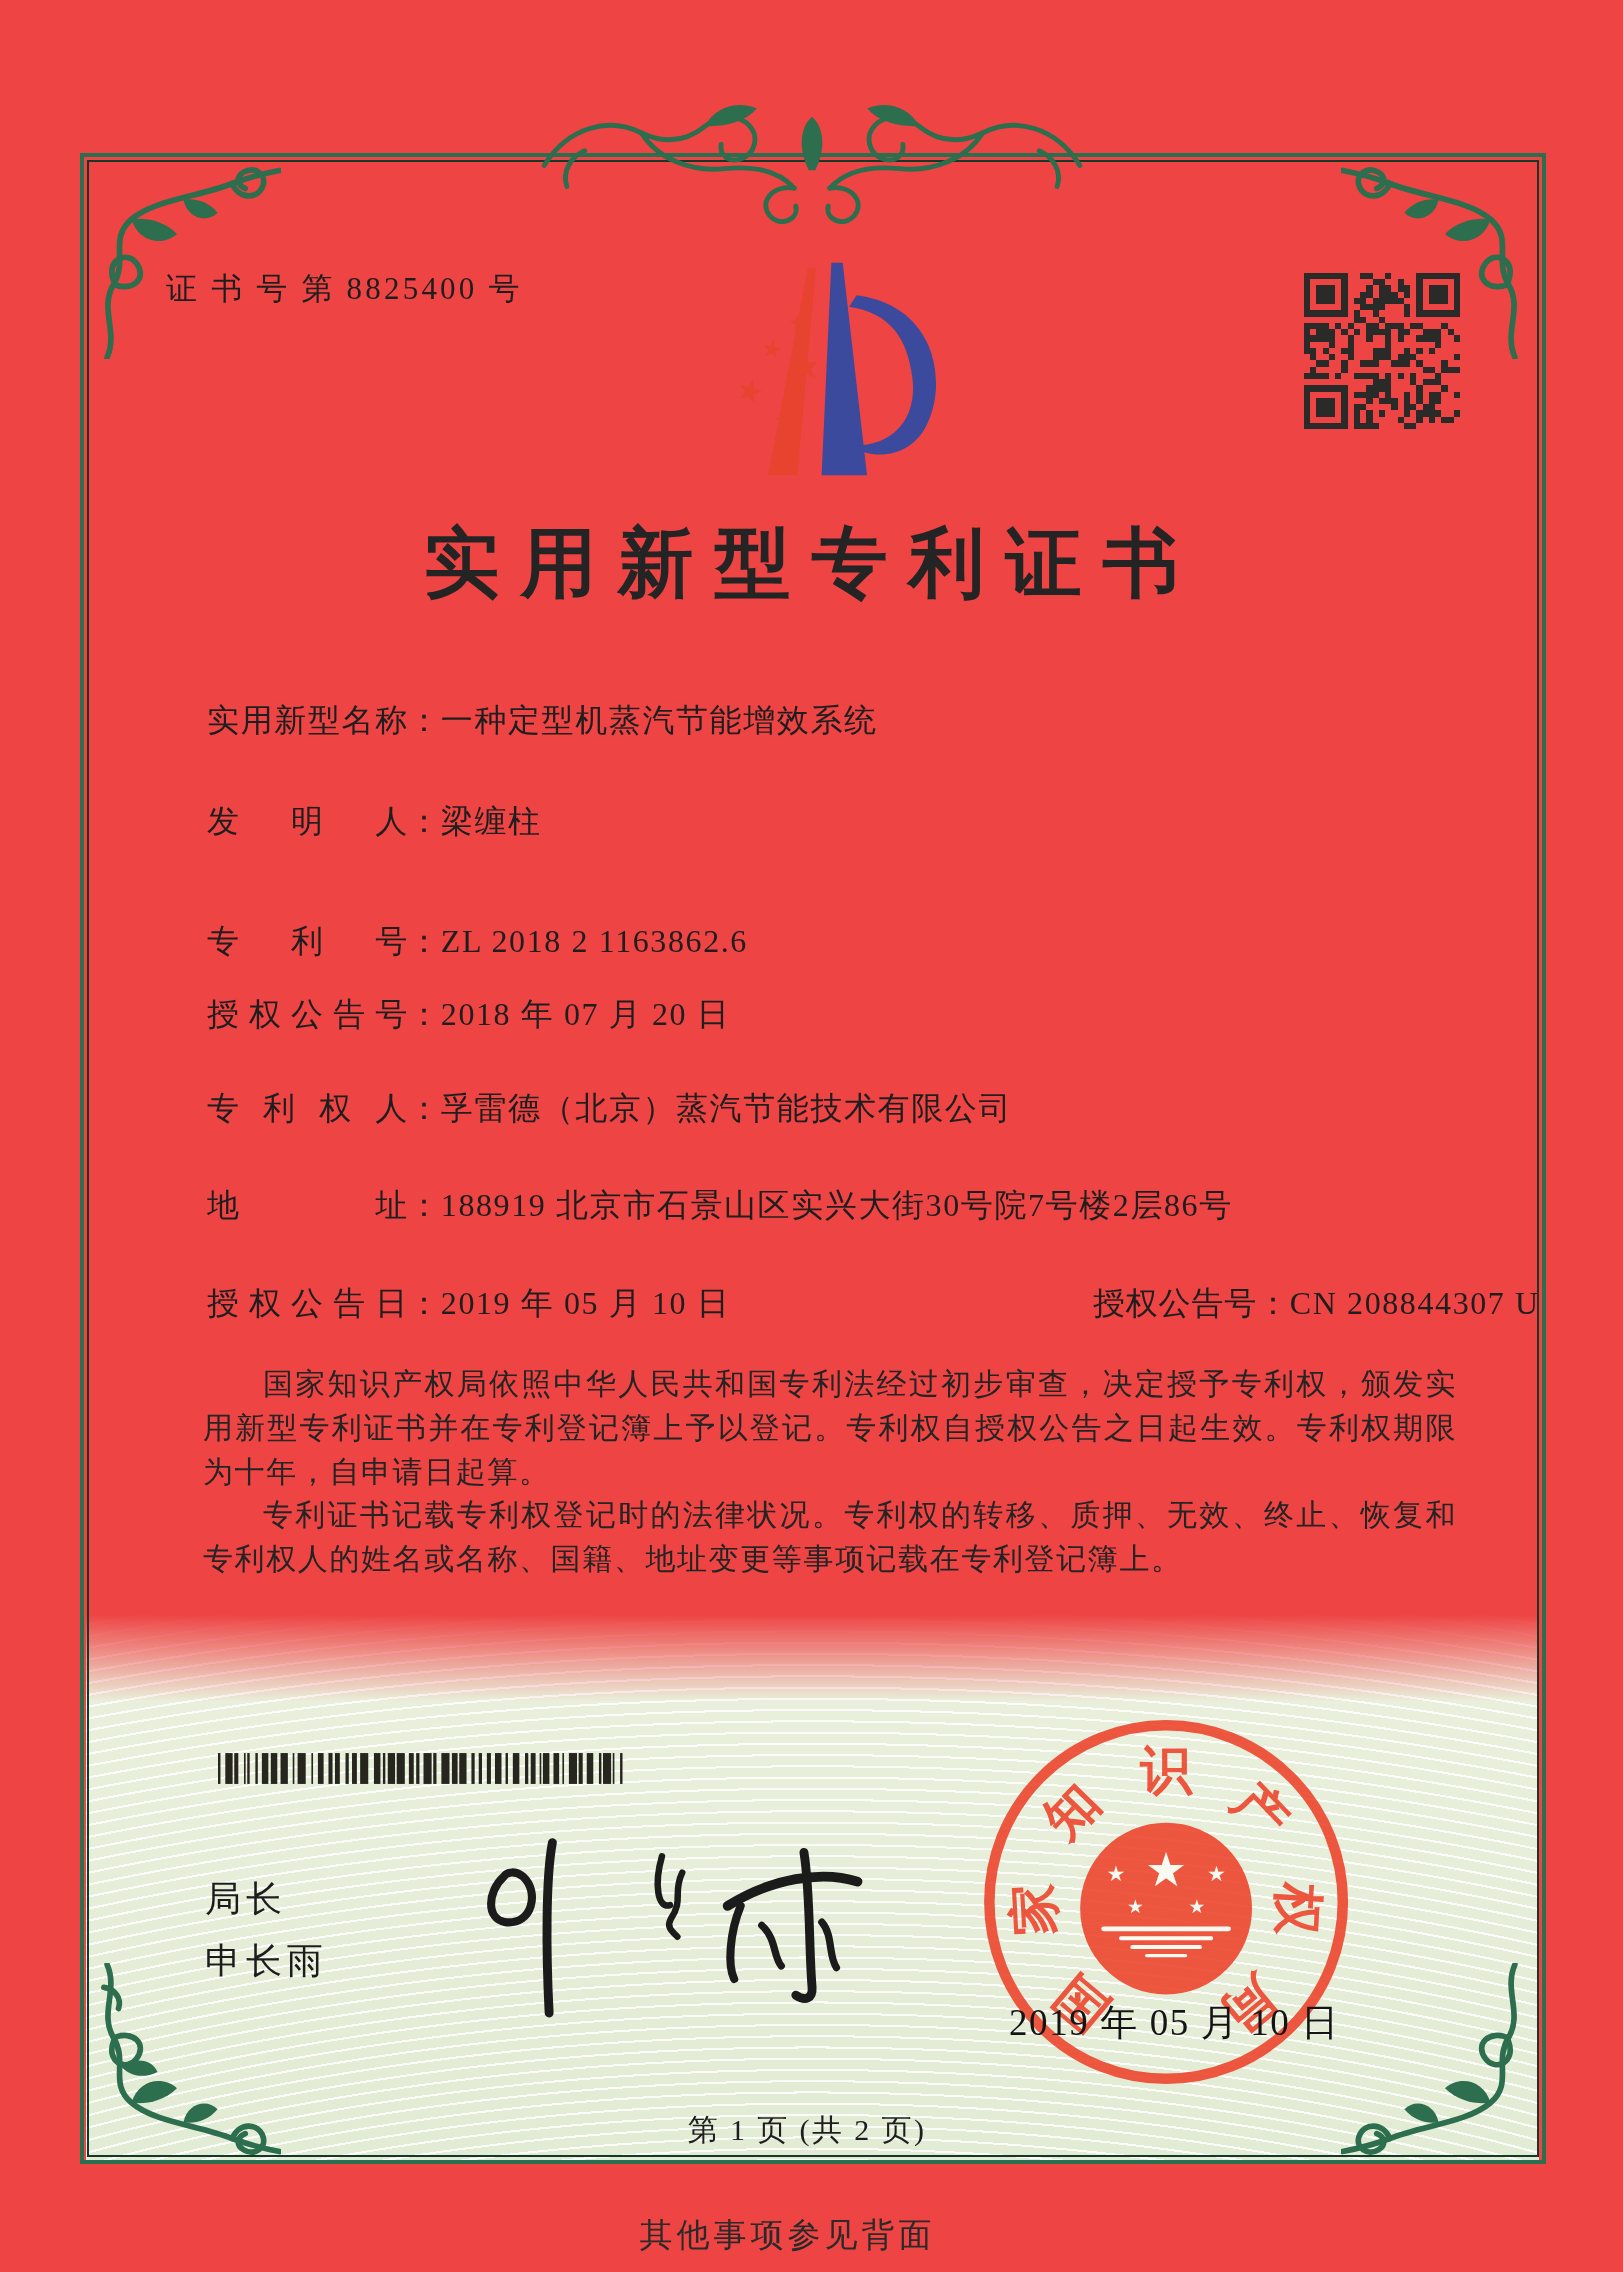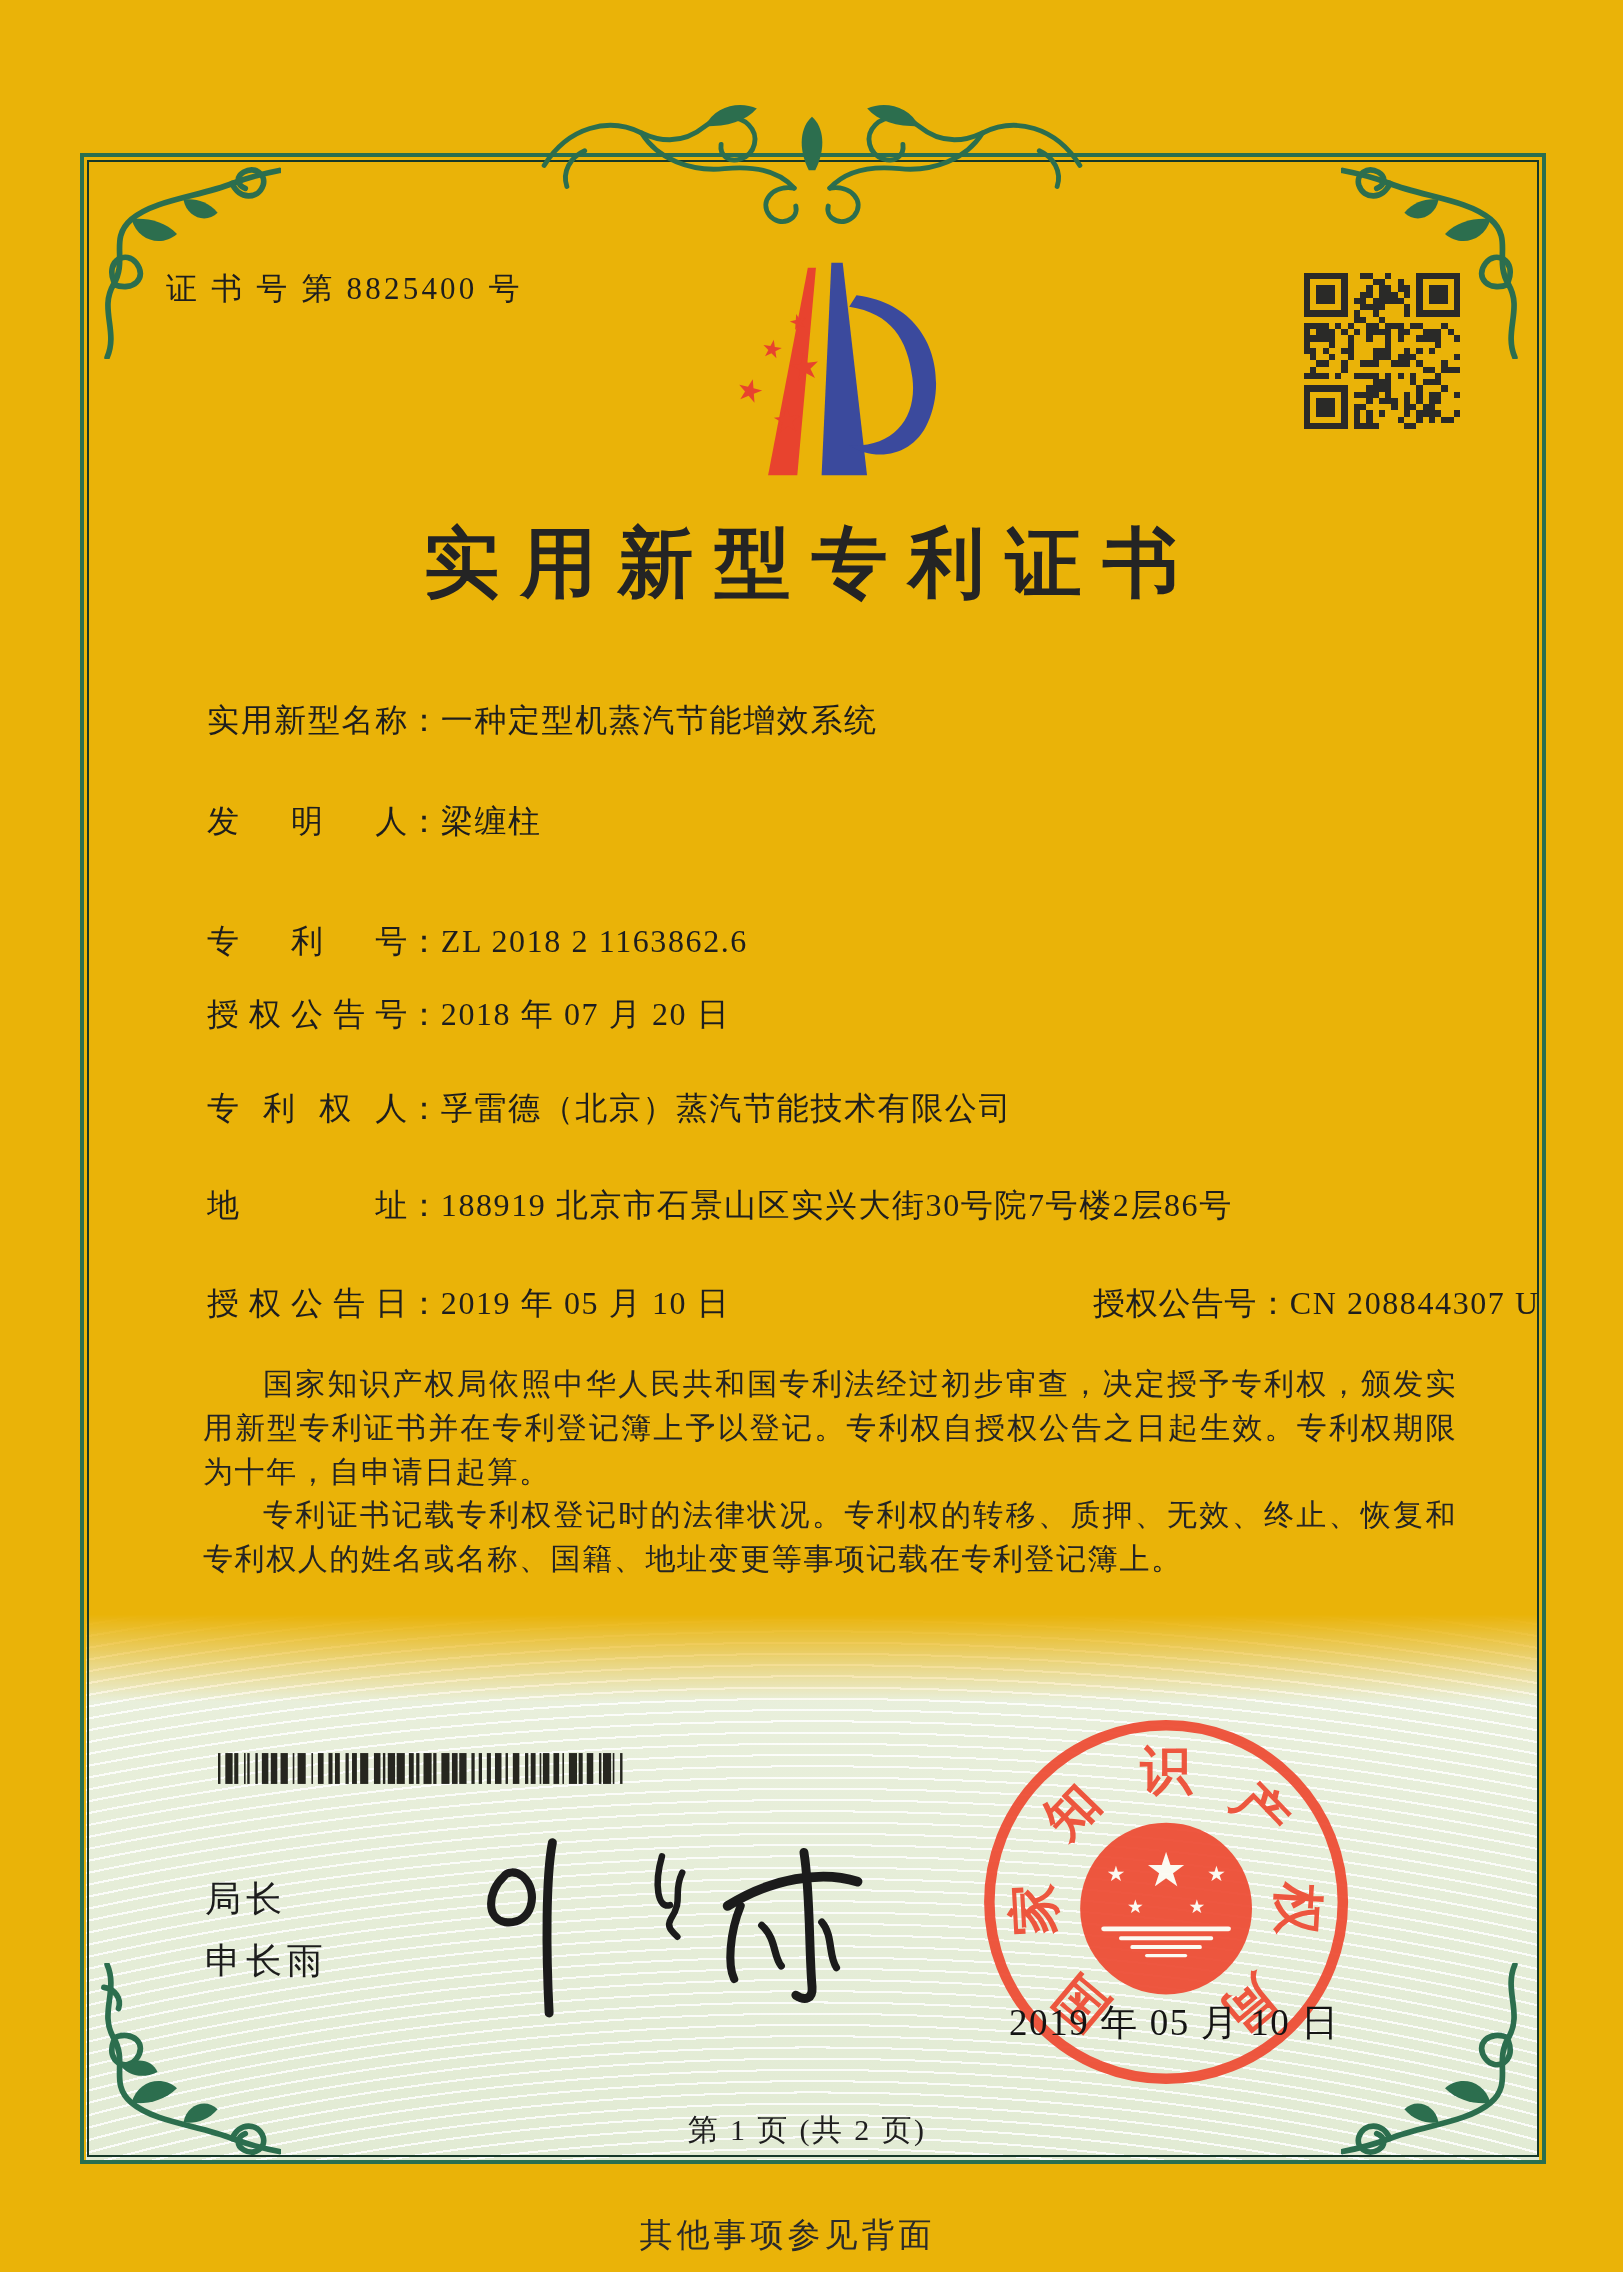--- a/index.html
+++ b/index.html
@@ -1,16 +1,16 @@
 <!DOCTYPE html>
 <html style="font-size:13px"><head>
 <meta charset="utf-8">
 <style>
   html,body{margin:0;padding:0;background:#ffffff;}
-  .page{position:relative;width:1623px;height:2273px;background:#eab308;overflow:hidden;
+  .page{position:relative;width:1623px;height:2273px;background:#ef4444;overflow:hidden;
         font-family:"Liberation Serif","DejaVu Serif",serif;color:#1e1e1e;}
   
   .frame{position:absolute;left:80px;top:153px;width:1466px;height:2011px;
          border:4px solid #2a6f50;box-sizing:border-box;}
   .frame::before{content:"";position:absolute;left:3.2px;top:3.2px;right:3.2px;bottom:3.2px;
          border:2.4px solid #16382a;}
   
   .waves{position:absolute;left:86px;top:1614px;width:1453px;height:547px;
          background:
            repeating-radial-gradient(ellipse 2110px 1217px at 50% 260%,

